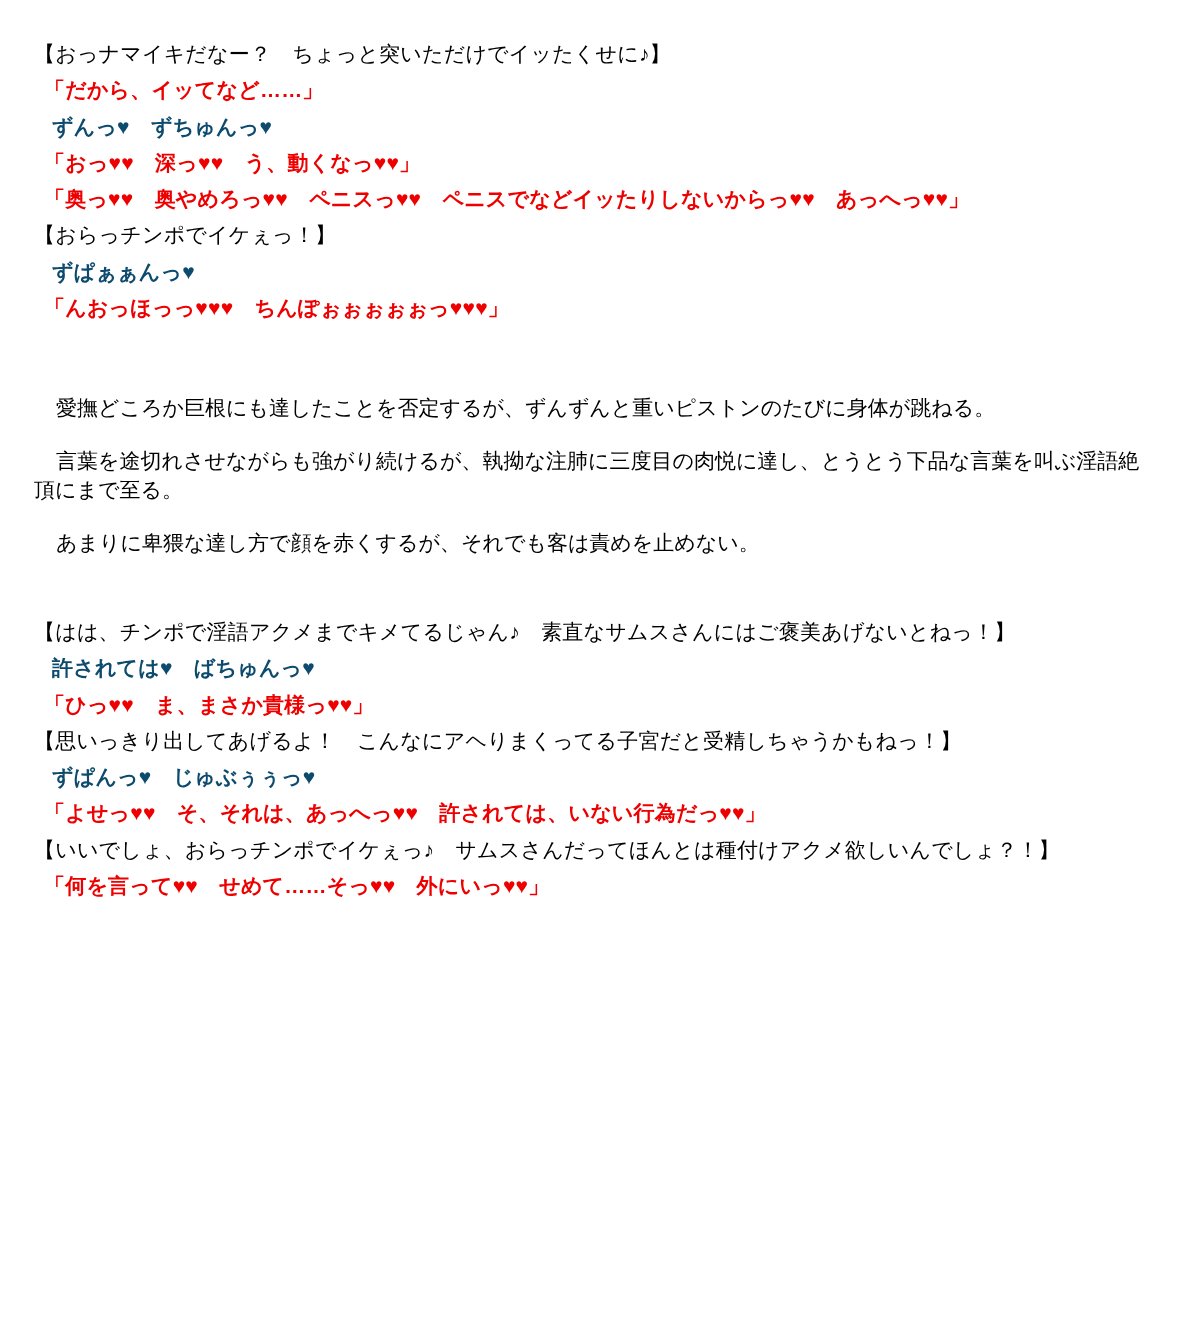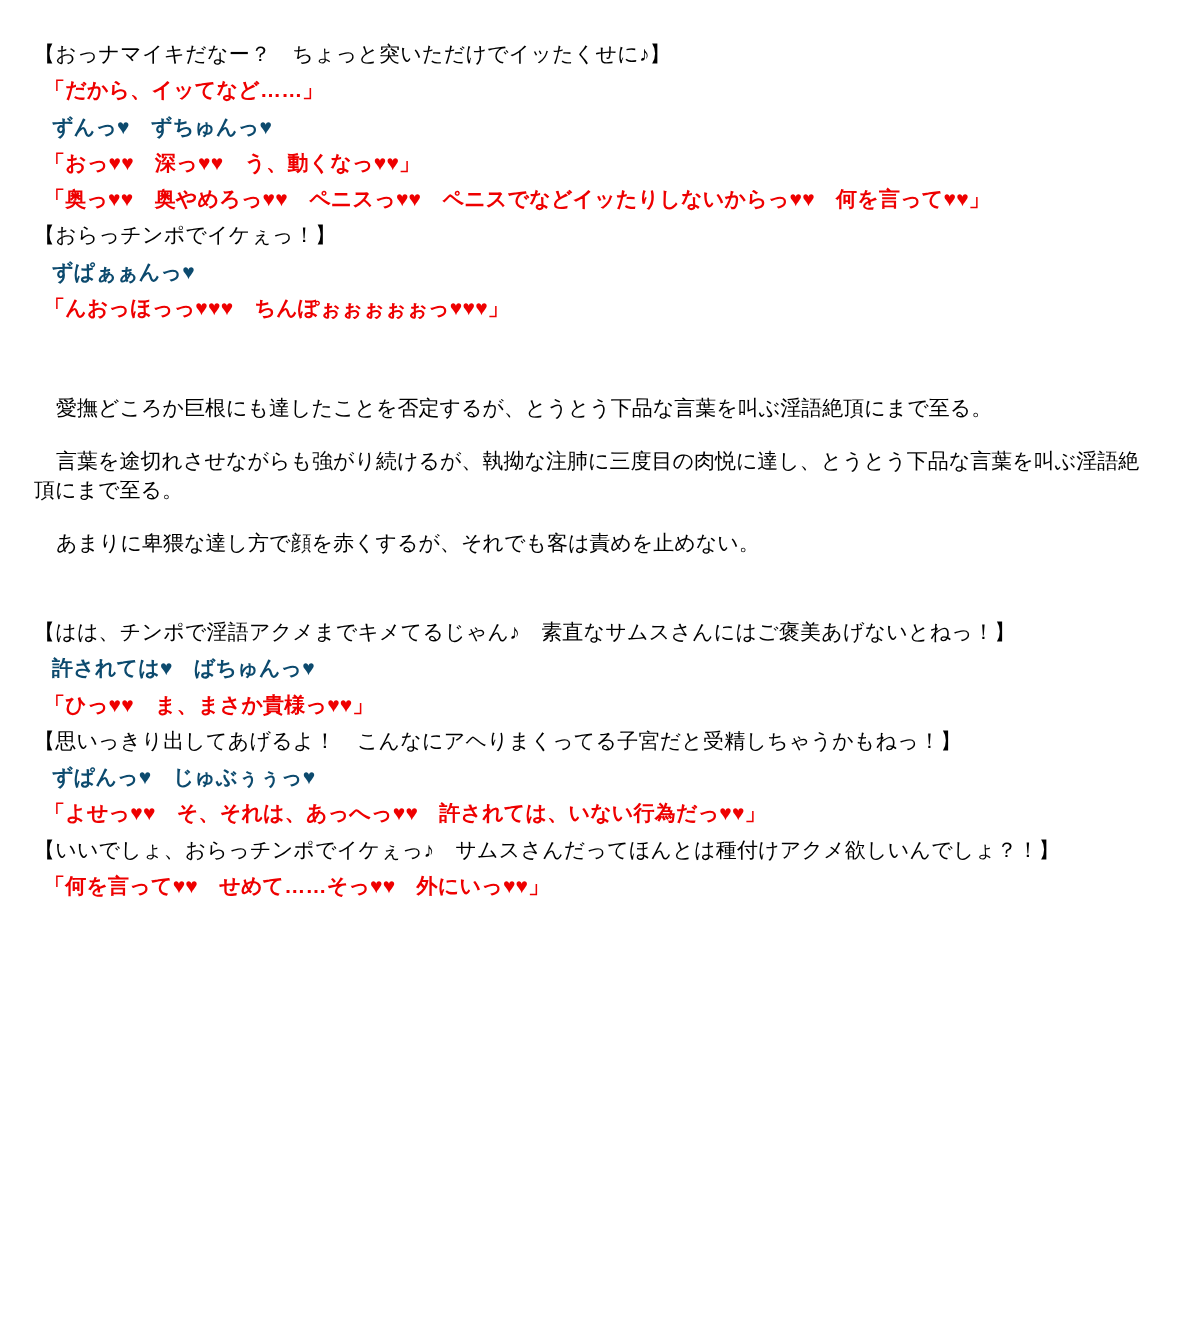--- a/index.html
+++ b/index.html
@@ -60,26 +60,26 @@
 </style>
 </head>
 <body>
 
 <div class="page">
   <div id="content">
       <p class="line bracket">【おっナマイキだなー？　ちょっと突いただけでイッたくせに♪】</p>
       <p class="line speech">「だから、イッてなど……」</p>
       <p class="line sfx">ずんっ♥　ずちゅんっ♥</p>
       <p class="line speech">「おっ♥♥　深っ♥♥　う、動くなっ♥♥」</p>
-      <p class="line speech">「奥っ♥♥　奥やめろっ♥♥　ペニスっ♥♥　ペニスでなどイッたりしないからっ♥♥　何を言って♥♥」</p>
+      <p class="line speech">「奥っ♥♥　奥やめろっ♥♥　ペニスっ♥♥　ペニスでなどイッたりしないからっ♥♥　あっへっ♥♥」</p>
       <p class="line bracket">【おらっチンポでイケぇっ！】</p>
       <p class="line sfx">ずぱぁぁんっ♥</p>
       <p class="line speech">「んおっほっっ♥♥♥　ちんぽぉぉぉぉぉっ♥♥♥」</p>
       <div class="gap-large"></div>
-      <p class="narration">愛撫どころか巨根にも達したことを否定するが、とうとう下品な言葉を叫ぶ淫語絶頂にまで至る。</p>
+      <p class="narration">愛撫どころか巨根にも達したことを否定するが、ずんずんと重いピストンのたびに身体が跳ねる。</p>
       <p class="narration">言葉を途切れさせながらも強がり続けるが、執拗な注肺に三度目の肉悦に達し、とうとう下品な言葉を叫ぶ淫語絶頂にまで至る。</p>
       <p class="narration">あまりに卑猥な達し方で顔を赤くするが、それでも客は責めを止めない。</p>
       <div class="gap-mid"></div>
       <p class="line bracket">【はは、チンポで淫語アクメまでキメてるじゃん♪　素直なサムスさんにはご褒美あげないとねっ！】</p>
       <p class="line sfx">許されては♥　ばちゅんっ♥</p>
       <p class="line speech">「ひっ♥♥　ま、まさか貴様っ♥♥」</p>
       <p class="line bracket">【思いっきり出してあげるよ！　こんなにアヘりまくってる子宮だと受精しちゃうかもねっ！】</p>
       <p class="line sfx">ずぱんっ♥　じゅぶぅぅっ♥</p>
       <p class="line speech">「よせっ♥♥　そ、それは、あっへっ♥♥　許されては、いない行為だっ♥♥」</p>
       <p class="line bracket">【いいでしょ、おらっチンポでイケぇっ♪　サムスさんだってほんとは種付けアクメ欲しいんでしょ？！】</p>

